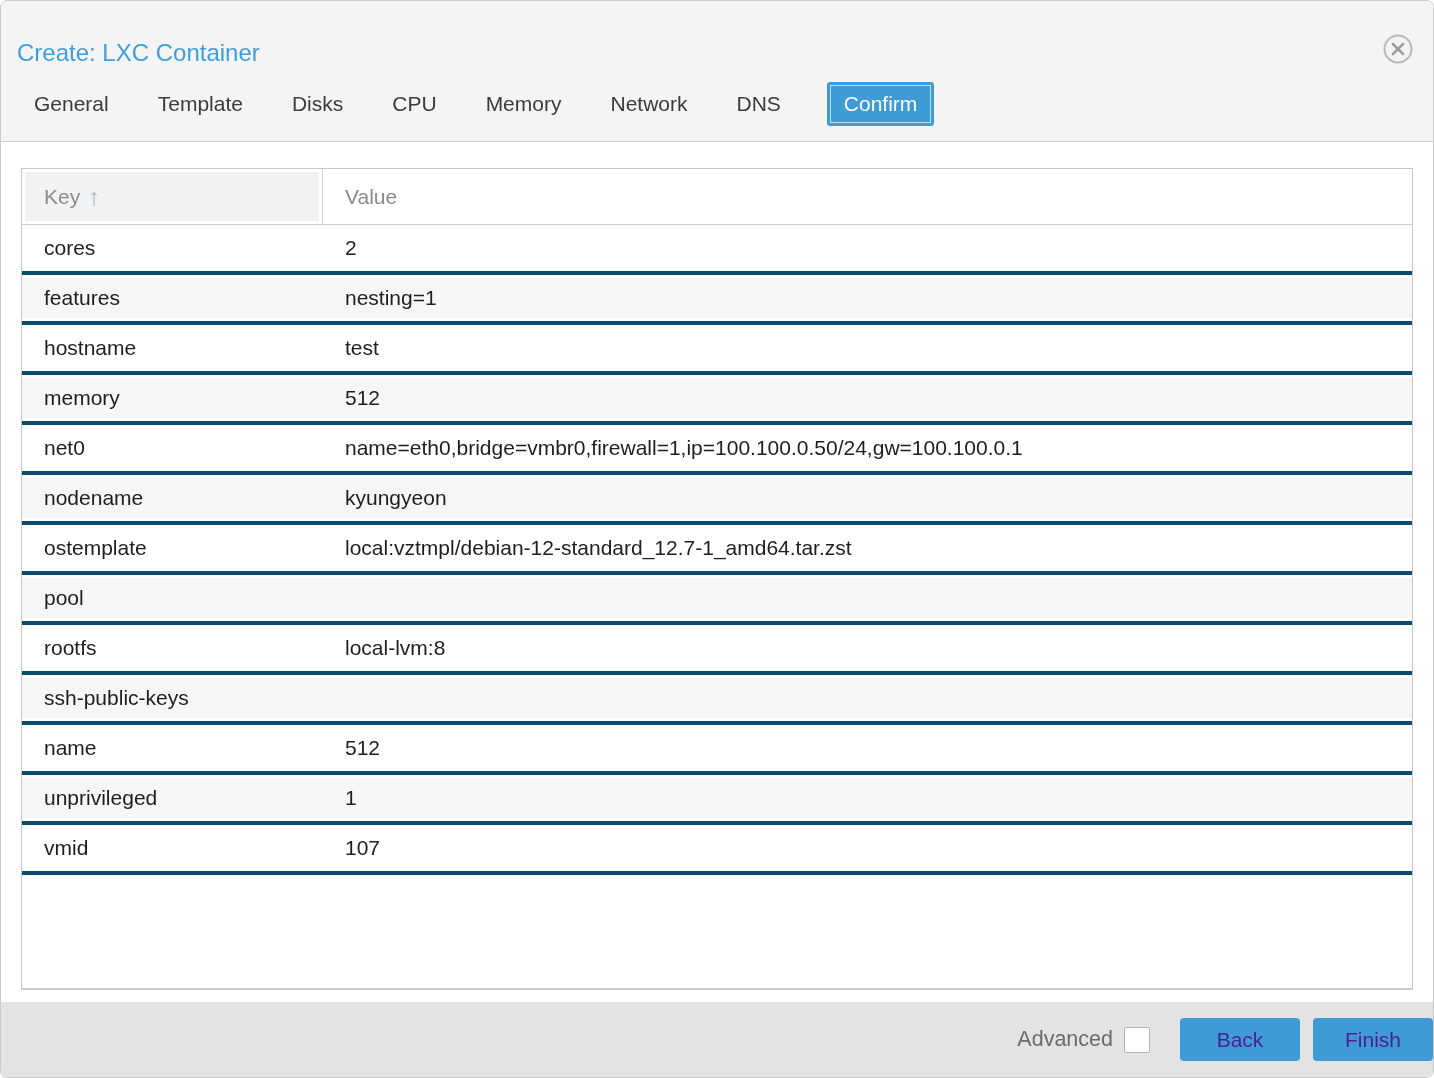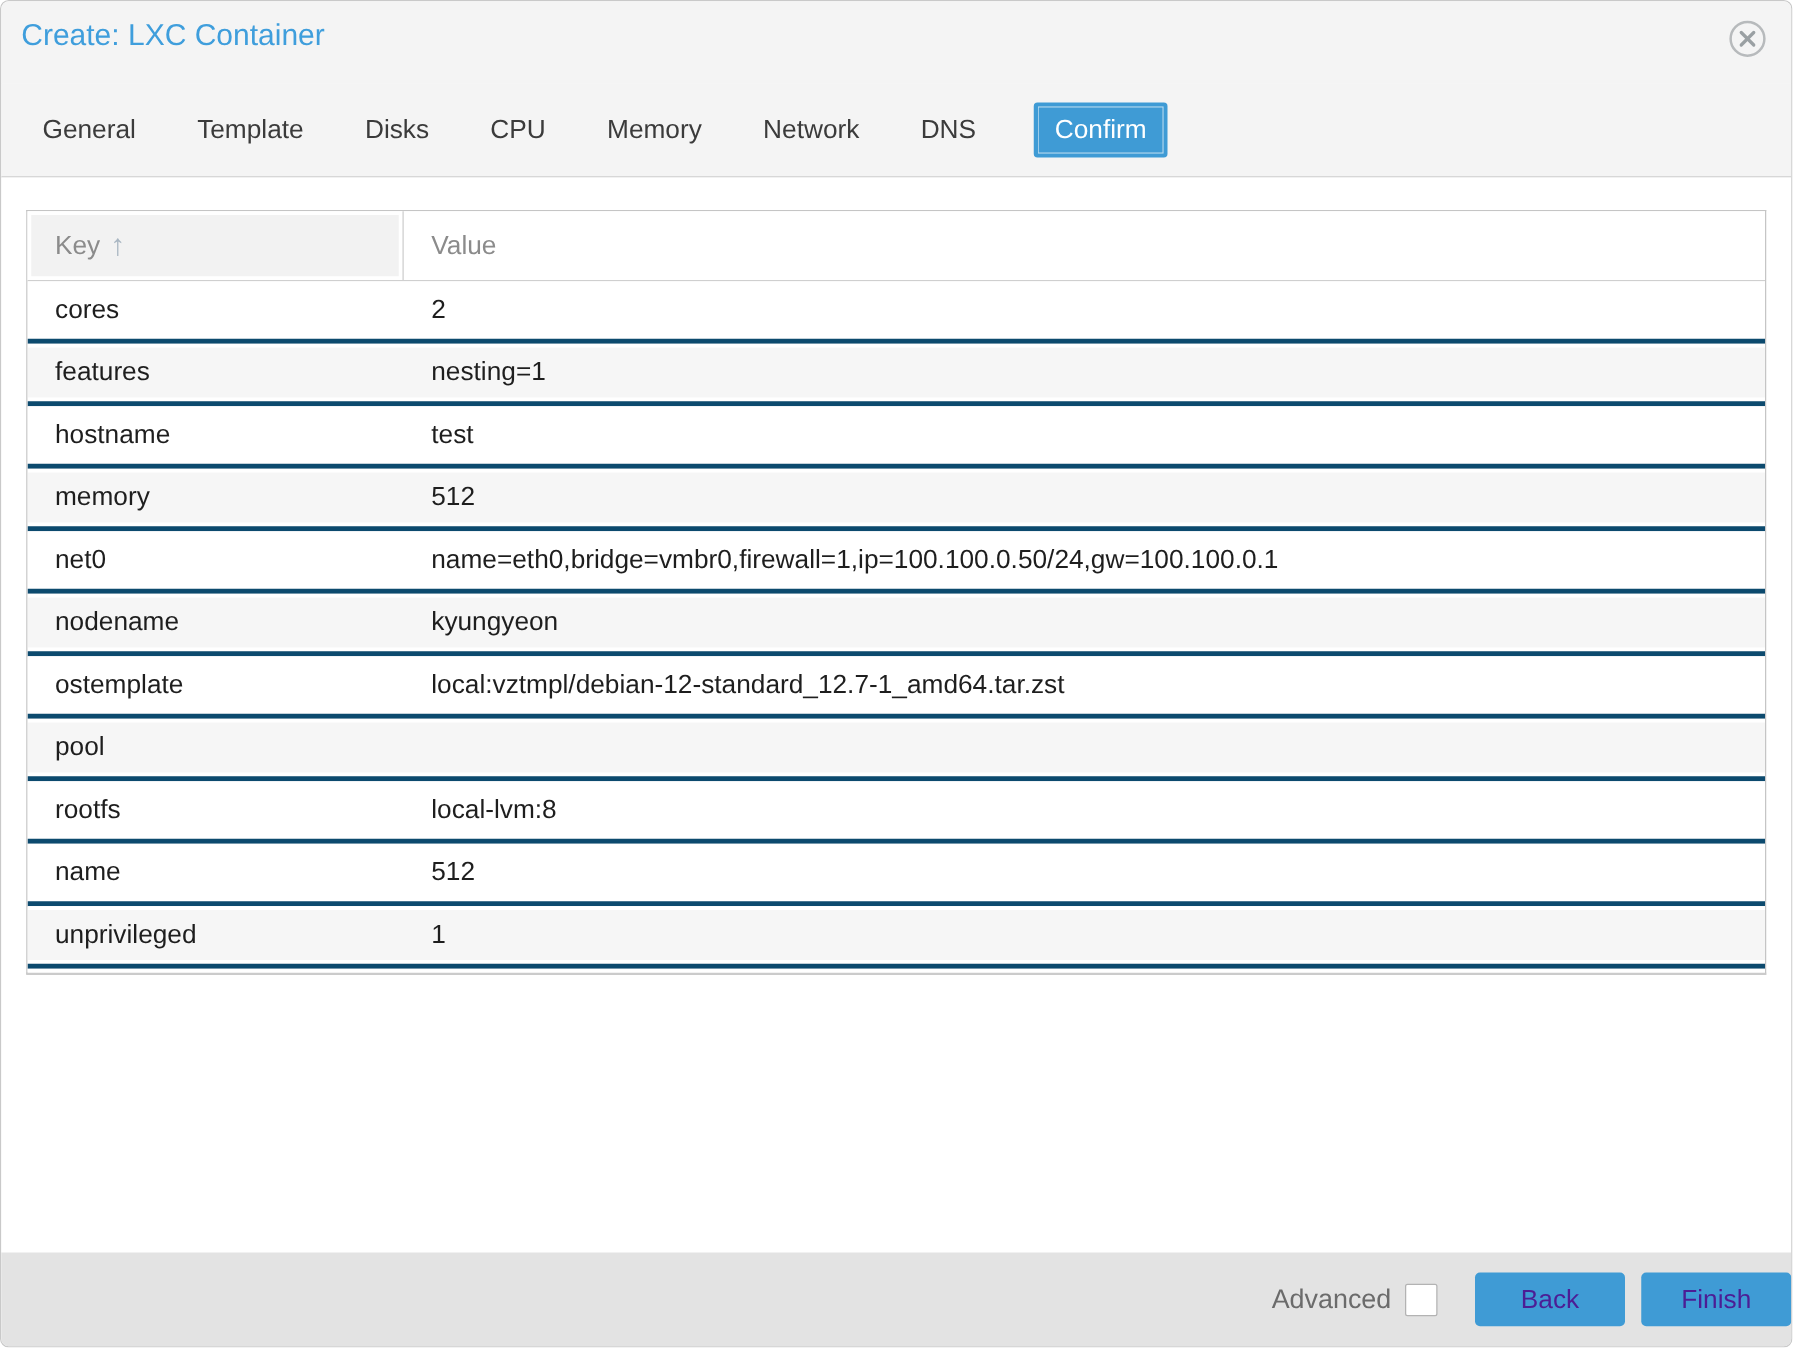--- a/index.html
+++ b/index.html
@@ -15,21 +15,21 @@
     overflow: hidden;
     display: flex;
     flex-direction: column;
     background: #ffffff;
   }
   
   .titlebar {
     height: 66px;
     background: var(--header-bg);
     display: flex;
-    align-items: flex-start;
+    align-items: flex-end;
     justify-content: space-between;
     padding: 14px 18px 0 16px;
     flex: 0 0 auto;
   }
   .title {
     font-size: 24px;
     color: var(--title-blue);
   }
   .close-btn {
     width: 34px; height: 34px;
@@ -69,21 +69,21 @@
   
   .body {
     flex: 1 1 auto;
     background: #ffffff;
     padding: 26px 20px 0 20px;
     overflow: hidden;
   }
   .grid {
     border: 1px solid #c5c5c5;
     border-bottom: 2px solid #cbcbcb;
-    height: 612px;
+    height: 822px;
     display: flex;
     flex-direction: column;
     background: #fff;
   }
   .grid-header {
     height: 56px;
     display: flex;
     border-bottom: 1px solid #cfcfcf;
     background: #ffffff;
     flex: 0 0 auto;
@@ -251,20 +251,24 @@
             <div class="gcell-value">local:vztmpl/debian-12-standard_12.7-1_amd64.tar.zst</div>
           </div>
           <div class="grow alt">
             <div class="gcell-key">pool</div>
             <div class="gcell-value"></div>
           </div>
           <div class="grow">
             <div class="gcell-key">rootfs</div>
             <div class="gcell-value">local-lvm:8</div>
           </div>
+          <div class="grow alt">
+            <div class="gcell-key">ssh-public-keys</div>
+            <div class="gcell-value"></div>
+          </div>
           <div class="grow">
             <div class="gcell-key">name</div>
             <div class="gcell-value">512</div>
           </div>
           <div class="grow alt">
             <div class="gcell-key">unprivileged</div>
             <div class="gcell-value">1</div>
           </div>
           <div class="grow">
             <div class="gcell-key">vmid</div>

